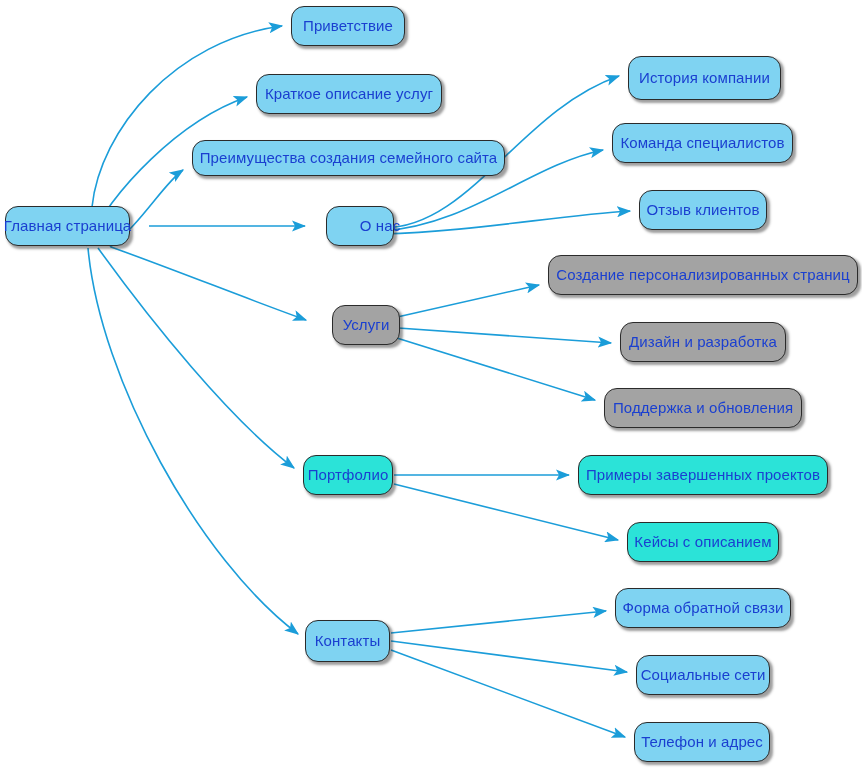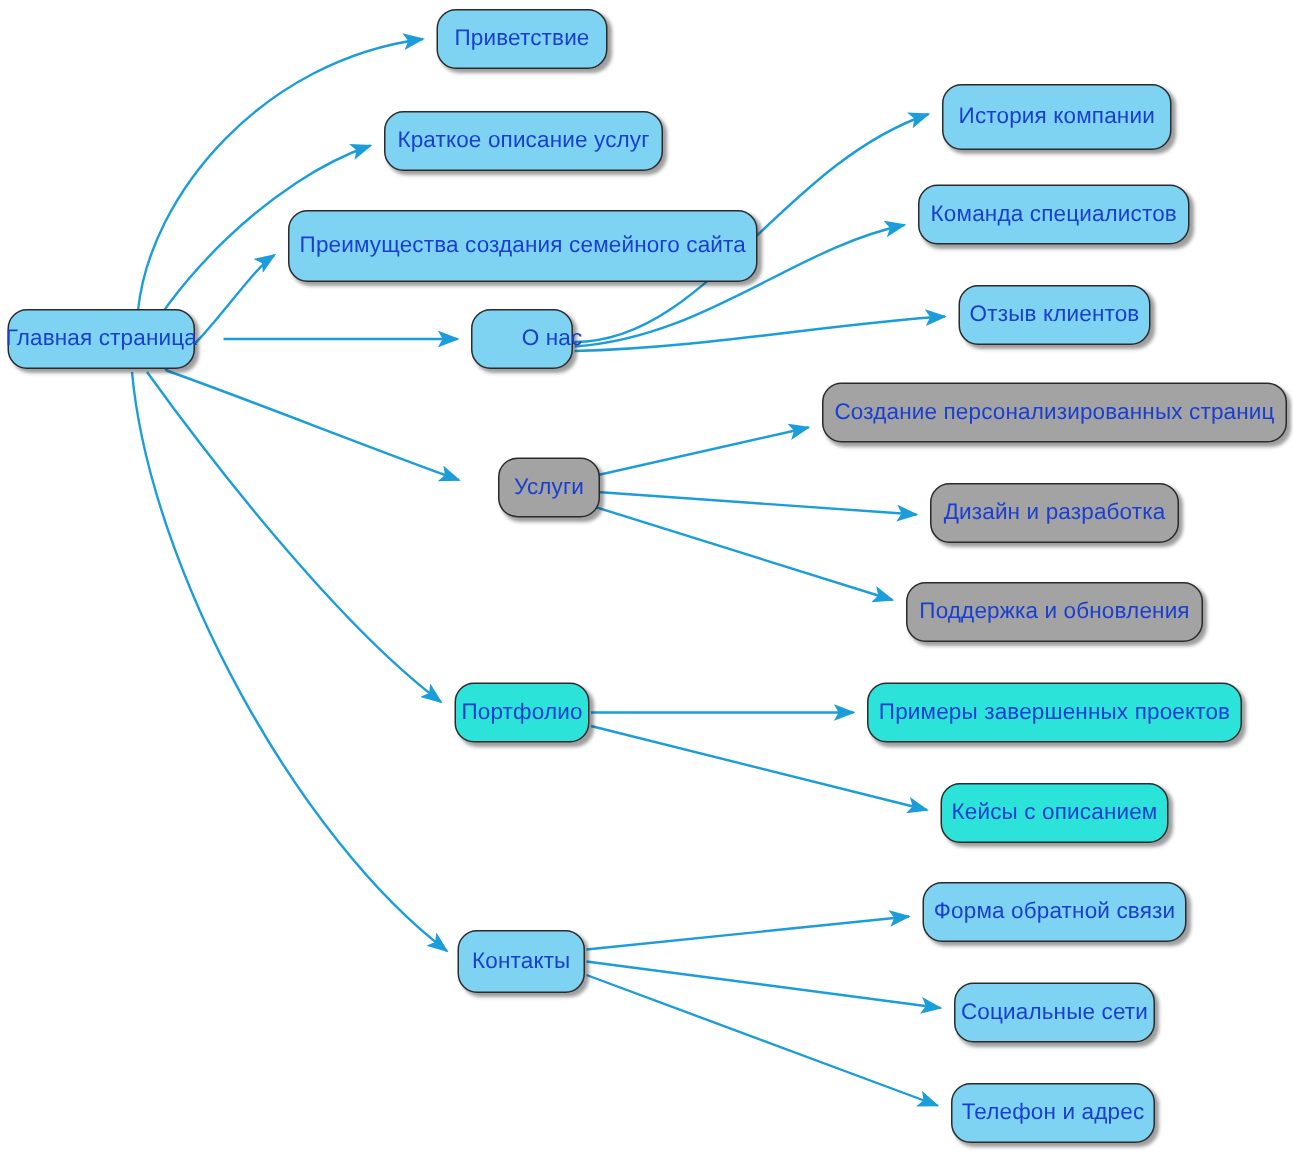--- a/index.html
+++ b/index.html
@@ -85,24 +85,24 @@
   <div id="nodes-group">
       <div class="node fill-sky" style="left: 5px; top: 206px; width: 125px; height: 40px;">
         <span class="node-label">Главная страница</span>
       </div>
       <div class="node fill-sky" style="left: 291px; top: 6px; width: 114px; height: 40px;">
         <span class="node-label">Приветствие</span>
       </div>
       <div class="node fill-sky" style="left: 256px; top: 74px; width: 186px; height: 40px;">
         <span class="node-label">Краткое описание услуг</span>
       </div>
-      <div class="node fill-sky" style="left: 192px; top: 140px; width: 313px; height: 48px;">
+      <div class="node fill-sky" style="left: 192px; top: 140px; width: 313px; height: 36px;">
         <span class="node-label">Преимущества создания семейного сайта</span>
       </div>
-      <div class="node fill-sky" style="left: 314px; top: 206px; width: 68px; height: 40px; padding-left: 40px;">
+      <div class="node fill-sky" style="left: 326px; top: 206px; width: 68px; height: 40px; padding-left: 40px;">
         <span class="node-label">О нас</span>
       </div>
       <div class="node fill-sky" style="left: 628px; top: 56px; width: 153px; height: 44px;">
         <span class="node-label">История компании</span>
       </div>
       <div class="node fill-sky" style="left: 612px; top: 123px; width: 181px; height: 40px;">
         <span class="node-label">Команда специалистов</span>
       </div>
       <div class="node fill-sky" style="left: 639px; top: 190px; width: 128px; height: 40px;">
         <span class="node-label">Отзыв клиентов</span>

